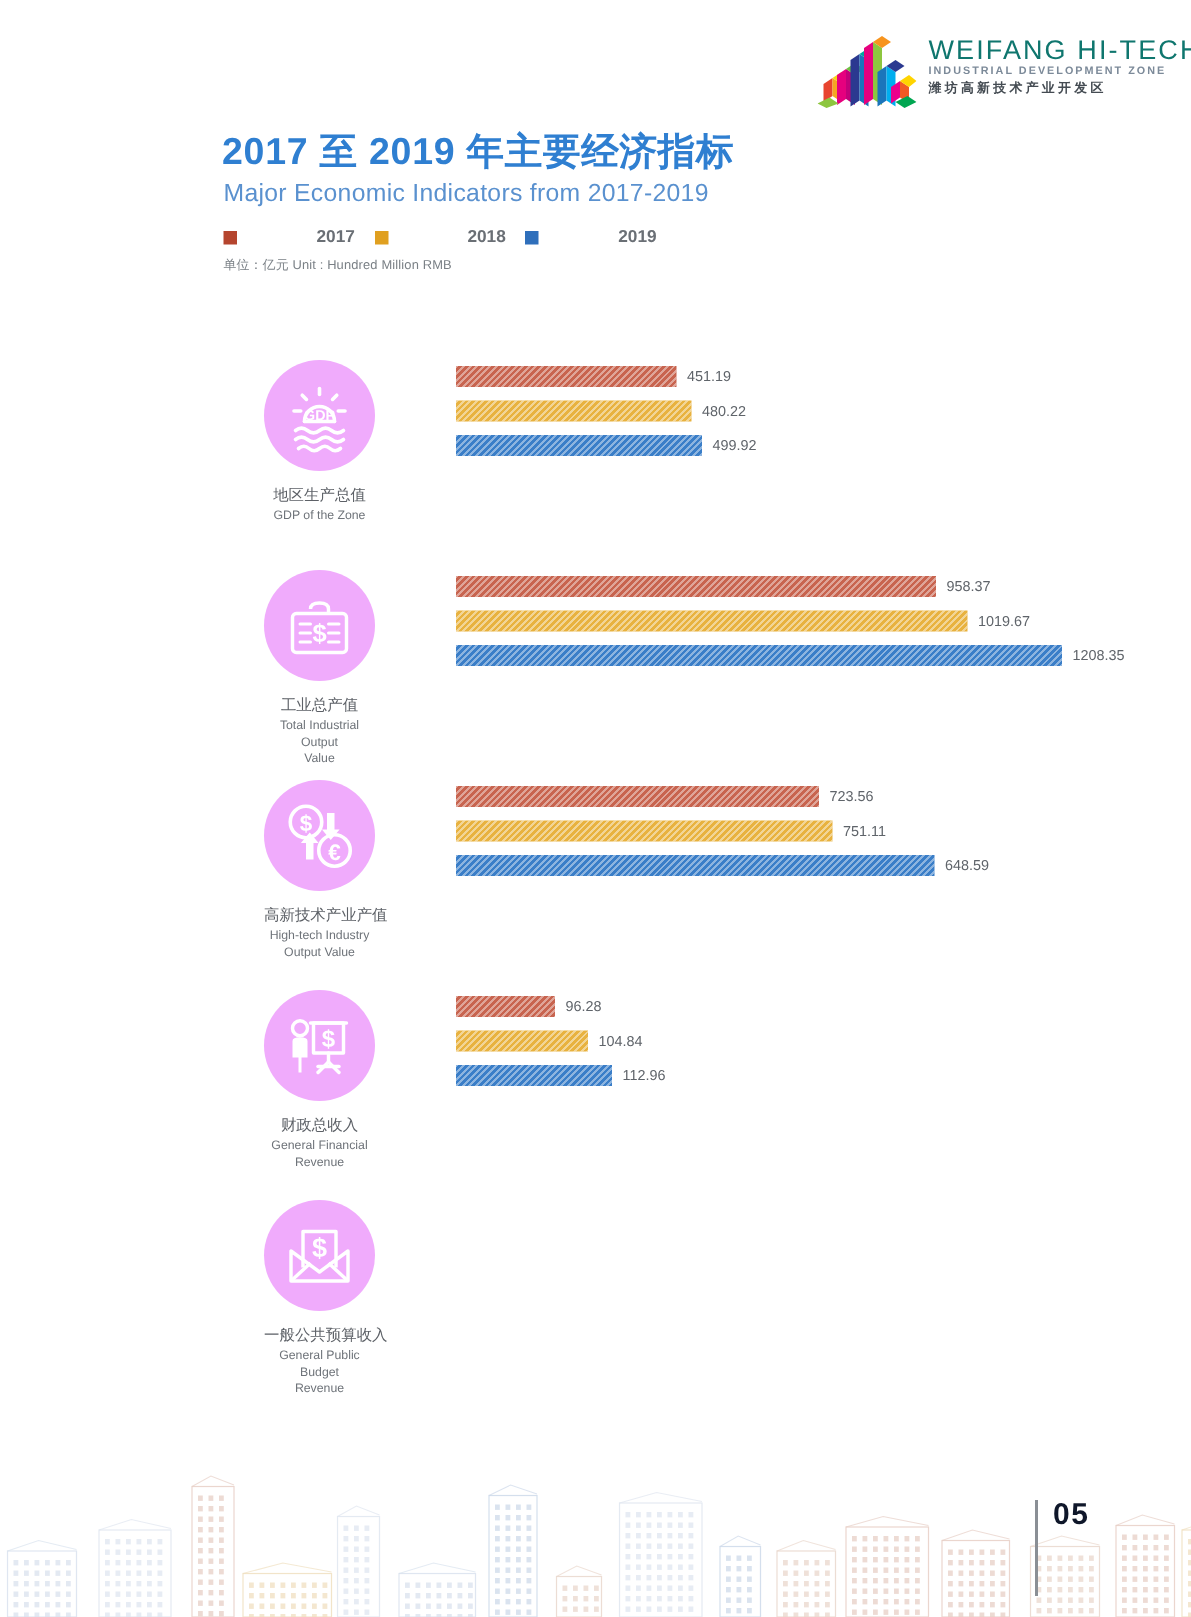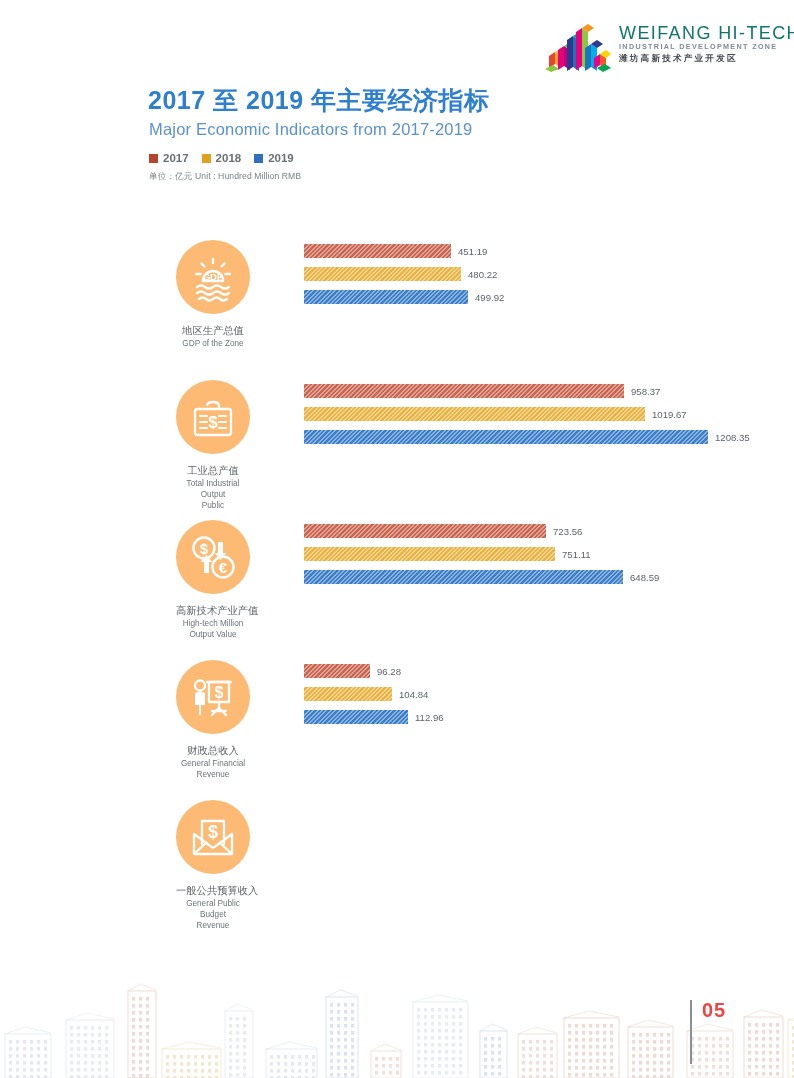--- a/index.html
+++ b/index.html
@@ -20,49 +20,49 @@
   .logo-l3{font-size:8.6px;font-weight:bold;color:#444b52;letter-spacing:2.2px;line-height:12px;white-space:nowrap;}
 
   
   .title-cn{position:absolute;left:148px;top:84px;font-size:25px;font-weight:bold;color:#2f7fd1;letter-spacing:0.5px;white-space:nowrap;}
   .title-en{position:absolute;left:149px;top:120px;font-size:16.5px;color:#5a91cf;letter-spacing:0.2px;white-space:nowrap;}
 
   
   .legend{position:absolute;left:149px;top:152px;display:flex;align-items:center;gap:13px;}
   .legend-item{display:flex;align-items:center;gap:5px;}
   .legend-sw{width:9px;height:9px;display:inline-block;}
-  .legend-lb{font-size:11.5px;font-weight:bold;color:#6a6f75;}
+  .legend-lb{font-size:11.5px;font-weight:bold;color:#6a6f75;margin-left:48px;}
   .unit{position:absolute;left:149px;top:171px;font-size:8.6px;color:#7a8086;letter-spacing:0.1px;white-space:nowrap;}
 
   
   .groups{position:absolute;left:0;top:232px;width:794px;}
   .group{position:relative;height:140px;}
   .icon-col{position:absolute;left:176px;top:8px;width:74px;text-align:center;}
-  .icon-circle{width:74px;height:74px;border-radius:50%;background:#fdba74;position:relative;text-align:right;}
+  .icon-circle{width:74px;height:74px;border-radius:50%;background:#f0abfc;position:relative;text-align:right;}
   .icon-circle svg{position:absolute;left:0;top:0;}
   .lbl-cn{margin-top:10px;font-size:10.3px;color:#5d6167;line-height:13px;white-space:nowrap;}
   .lbl-en{margin-top:1px;font-size:8.2px;color:#6e7379;line-height:11px;}
 
   .bars{position:absolute;left:292px;top:12px;right:0;}
   .bar-row{height:14px;margin-bottom:9px;display:flex;align-items:center;padding-left:12px;}
   .bar{height:14px;position:relative;}
   .bar-val{font-size:9.6px;color:#5f646a;margin-left:7px;white-space:nowrap;}
 
   .hatch-2017{background-color:#c8644f;
     background-image:repeating-linear-gradient(135deg,rgba(255,255,255,.42) 0 1.4px,rgba(255,255,255,0) 1.4px 3.1px);}
   .hatch-2018{background-color:#e8b23f;
     background-image:repeating-linear-gradient(135deg,rgba(255,255,255,.45) 0 1.4px,rgba(255,255,255,0) 1.4px 3.1px);}
   .hatch-2019{background-color:#3a7ec8;
     background-image:repeating-linear-gradient(135deg,rgba(255,255,255,.42) 0 1.4px,rgba(255,255,255,0) 1.4px 3.1px);}
 
   
   .footer{position:absolute;left:0;bottom:0;width:794px;height:100px;}
   .footer svg{position:absolute;left:0;bottom:0;}
   .page-rule{position:absolute;left:690px;bottom:14px;width:2px;height:64px;background:#8a8f95;}
-  .page-num{position:absolute;left:702px;bottom:56px;font-size:20px;font-weight:bold;color:#ef4444;letter-spacing:1px;}
+  .page-num{position:absolute;left:702px;bottom:56px;font-size:20px;font-weight:bold;color:#0f172a;letter-spacing:1px;}
 </style>
 </head>
 <body>
 
 <div class="logo-wrap">
   <div class="logo-mark">
     <svg width="66" height="54" viewBox="0 0 66 54">
       <g>
         <polygon points="4,50 10,46 10,34 4,38" fill="#e8442f"></polygon>
         <polygon points="10,46 16,50 16,38 10,34" fill="#f5a623"></polygon>
@@ -168,21 +168,21 @@
         <path d="M43 36 h7"></path>
               <path d="M43 42 h7"></path>
               <path d="M43 48 h7"></path>
       </g>
       <text x="37" y="48" text-anchor="middle" fill="#fff" font-size="17" font-weight="bold" font-family="'Liberation Sans',sans-serif">$</text>
     </svg>
         </div>
       <div class="lbl-cn">工业总产值</div>
       <div class="lbl-en">
           <div>Total Industrial Output</div>
-          <div>Public</div>
+          <div>Value</div>
         </div>
     </div>
     <div class="bars">
         <div class="bar-row">
         <div class="bar hatch-2017" style="width:320px"></div>
         <span class="bar-val">958.37</span>
       </div>
         <div class="bar-row">
         <div class="bar hatch-2018" style="width:341px"></div>
         <span class="bar-val">1019.67</span>
@@ -202,21 +202,21 @@
       <circle cx="47" cy="47" r="10.5" stroke="#fff" stroke-width="2.4" fill="none"></circle>
       <text x="47" y="53" text-anchor="middle" fill="#fff" font-size="15" font-weight="bold" font-family="'Liberation Sans',sans-serif">€</text>
       <g fill="#fff">
         <path d="M42 22 h5 v11 h3.4 l-5.9 7 -5.9 -7 h3.4 z"></path>
         <path d="M33 53 h-5 v-11 h-3.4 l5.9 -7 5.9 7 h-3.4 z"></path>
       </g>
     </svg>
         </div>
       <div class="lbl-cn">高新技术产业产值</div>
       <div class="lbl-en">
-          <div>High-tech Million</div>
+          <div>High-tech Industry</div>
           <div>Output Value</div>
         </div>
     </div>
     <div class="bars">
         <div class="bar-row">
         <div class="bar hatch-2017" style="width:242px"></div>
         <span class="bar-val">723.56</span>
       </div>
         <div class="bar-row">
         <div class="bar hatch-2018" style="width:251px"></div>

